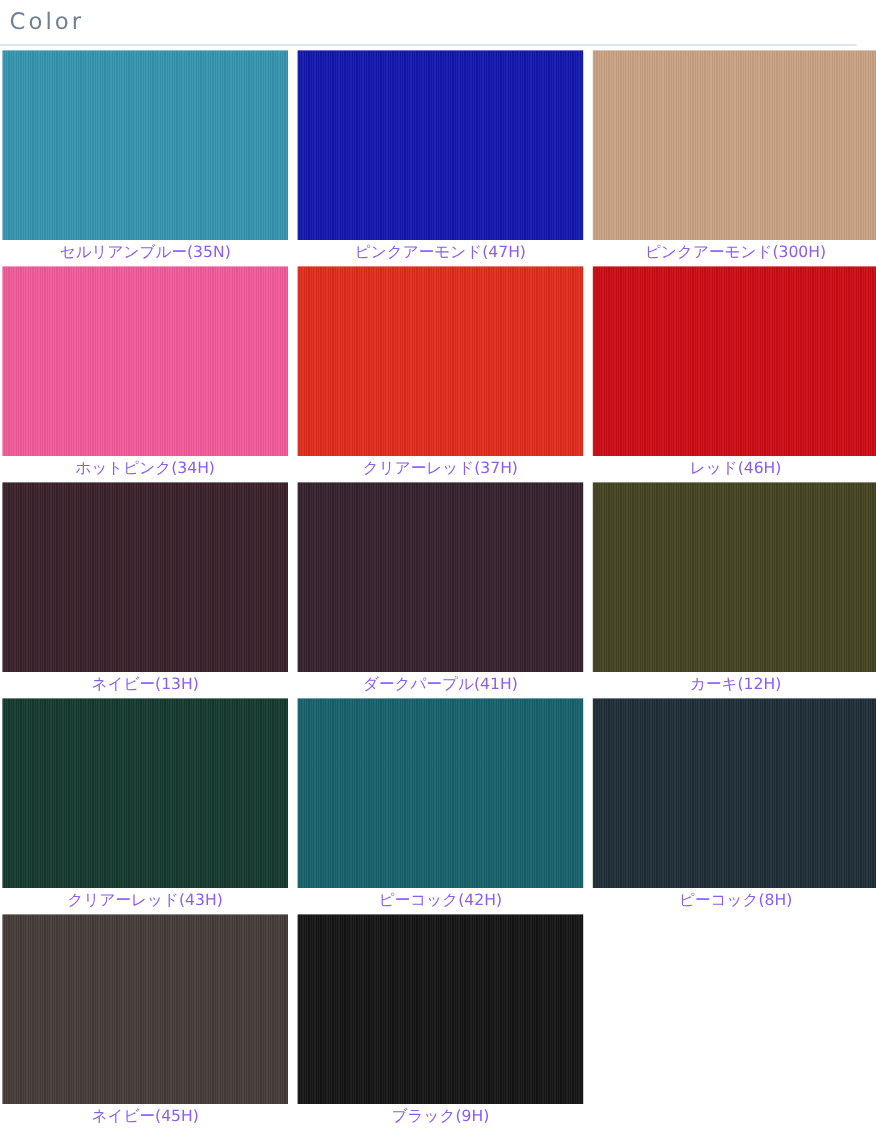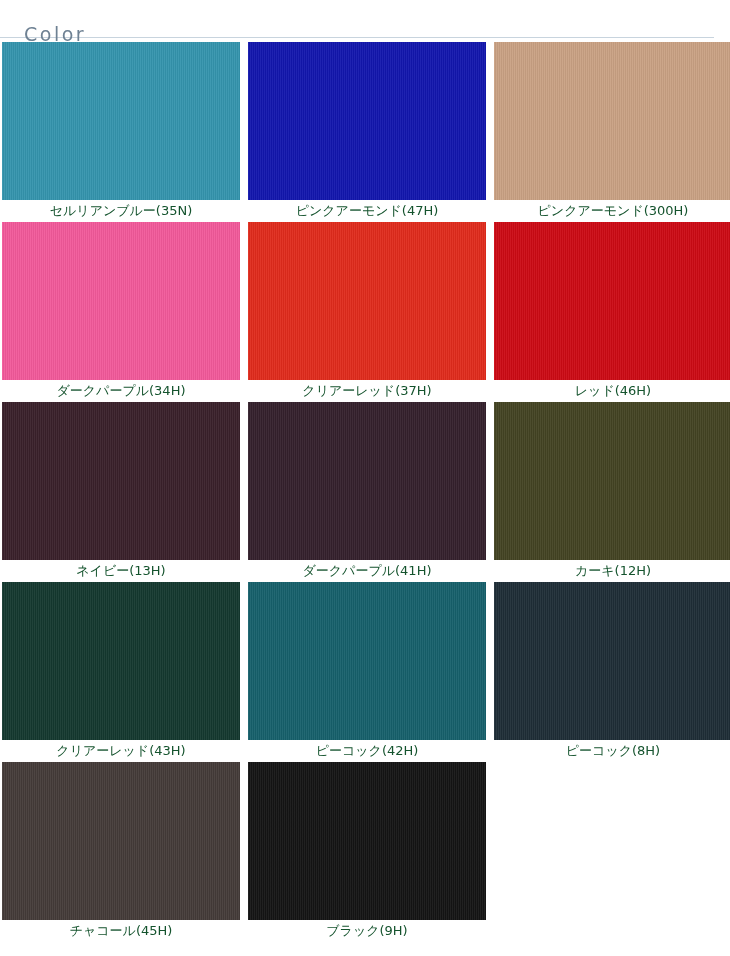--- a/index.html
+++ b/index.html
@@ -21,21 +21,21 @@
     padding: 6px 0 0 8px;
     height: 34px;
     box-sizing: border-box;
   }
   .page-title {
     font-size: 19px;
     font-weight: normal;
     letter-spacing: 2.5px;
     color: #6e8193;
     line-height: 24px;
-    margin: 16px;
+    margin: 0;
     font-family: "DejaVu Sans", "Liberation Sans", sans-serif;
   }
   .title-rule {
     height: 1px;
     background: #c8d4de;
     margin: 3px 8px 0 0;
     width: 714px;
   }
 
   
@@ -69,21 +69,21 @@
       rgba(0,0,0,0.045) 2px
     );
     pointer-events: none;
   }
   .swatch-label {
     display: block;
     text-align: center;
     font-size: 13px;
     line-height: 22px;
     height: 22px;
-    color: #14532d;
+    color: #8b5cf6;
     font-family: "DejaVu Sans", "Liberation Sans", sans-serif;
     white-space: nowrap;
   }
 </style>
 </head>
 <body>
 
 <div class="page-header">
   <h1 class="page-title">Color</h1>
 </div>
@@ -97,21 +97,21 @@
     <div class="swatch-cell">
       <div class="swatch-chip" title="オリエンタルブルー(47H)" style="background-color: rgb(18, 22, 173);"></div>
       <span class="swatch-label">ピンクアーモンド(47H)</span>
     </div>
     <div class="swatch-cell">
       <div class="swatch-chip" title="ピンクアーモンド(300H)" style="background-color: rgb(201, 161, 131);"></div>
       <span class="swatch-label">ピンクアーモンド(300H)</span>
     </div>
     <div class="swatch-cell">
       <div class="swatch-chip" title="ホットピンク(34H)" style="background-color: rgb(242, 89, 154);"></div>
-      <span class="swatch-label">ダークパープル(34H)</span>
+      <span class="swatch-label">ホットピンク(34H)</span>
     </div>
     <div class="swatch-cell">
       <div class="swatch-chip" title="クリアーレッド(37H)" style="background-color: rgb(224, 43, 28);"></div>
       <span class="swatch-label">クリアーレッド(37H)</span>
     </div>
     <div class="swatch-cell">
       <div class="swatch-chip" title="レッド(46H)" style="background-color: rgb(204, 10, 20);"></div>
       <span class="swatch-label">レッド(46H)</span>
     </div>
     <div class="swatch-cell">
@@ -133,19 +133,19 @@
     <div class="swatch-cell">
       <div class="swatch-chip" title="ピーコック(42H)" style="background-color: rgb(22, 96, 107);"></div>
       <span class="swatch-label">ピーコック(42H)</span>
     </div>
     <div class="swatch-cell">
       <div class="swatch-chip" title="ネイビー(8H)" style="background-color: rgb(30, 45, 54);"></div>
       <span class="swatch-label">ピーコック(8H)</span>
     </div>
     <div class="swatch-cell">
       <div class="swatch-chip" title="チャコール(45H)" style="background-color: rgb(68, 59, 56);"></div>
-      <span class="swatch-label">チャコール(45H)</span>
+      <span class="swatch-label">ネイビー(45H)</span>
     </div>
     <div class="swatch-cell">
       <div class="swatch-chip" title="ブラック(9H)" style="background-color: rgb(20, 20, 20);"></div>
       <span class="swatch-label">ブラック(9H)</span>
     </div>
   </div>
 
 </body></html>

